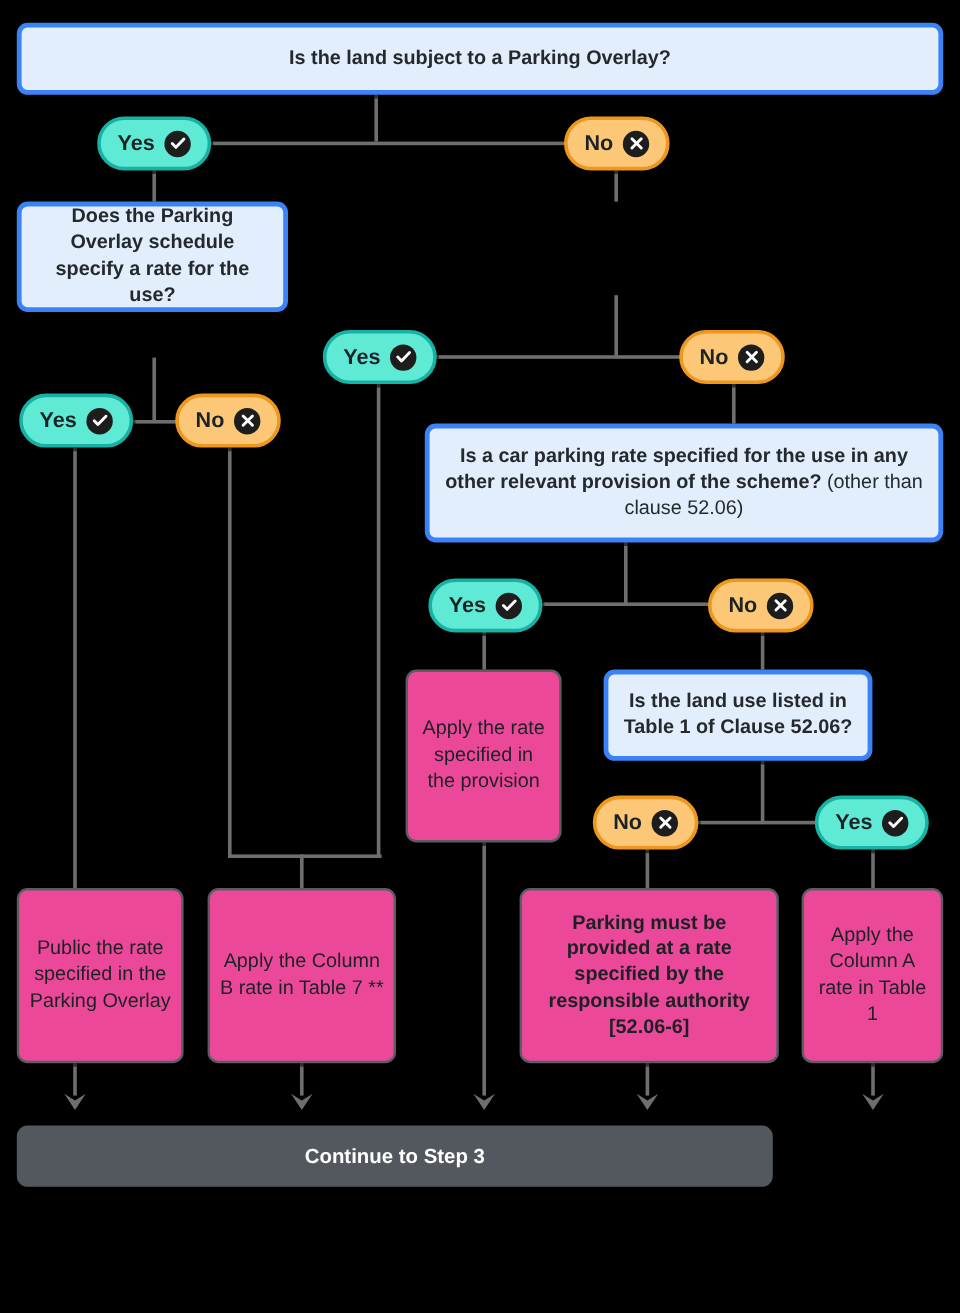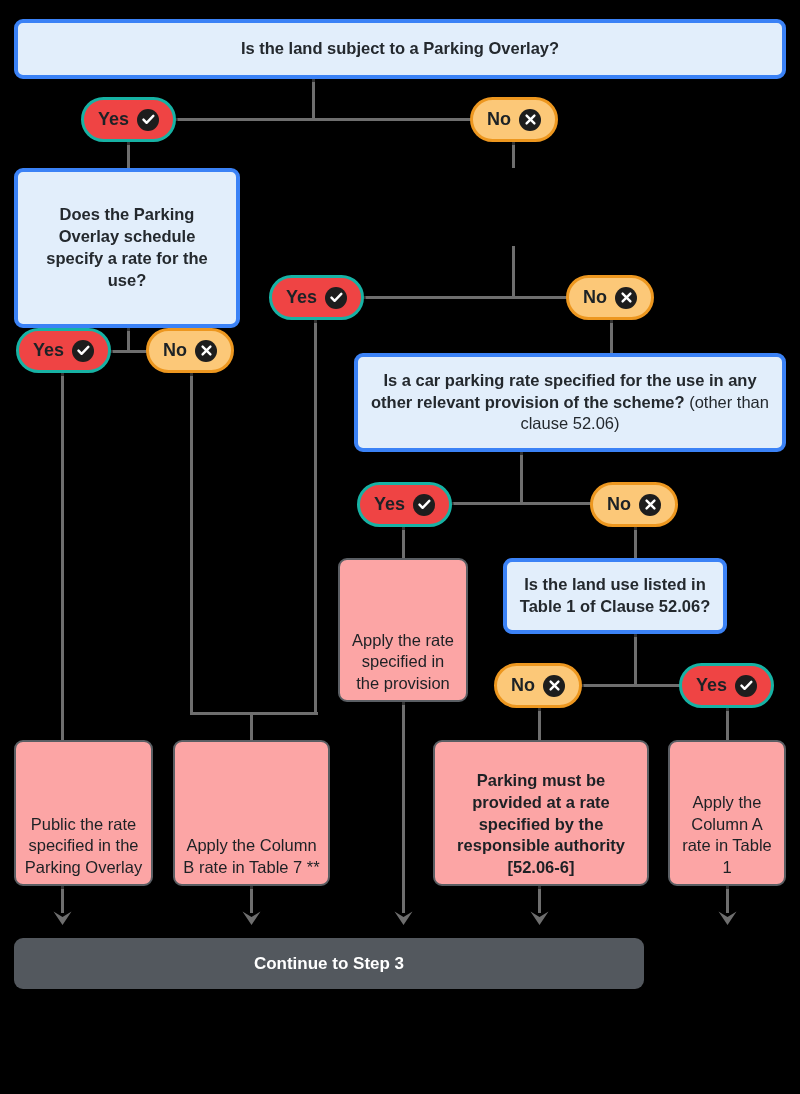--- a/index.html
+++ b/index.html
@@ -49,26 +49,26 @@
     line-height: 1.32;
     padding: 6px 10px;
     z-index: 3;
   }
   .qbox .soft { font-weight: normal; }
 
   
   .rbox {
     position: absolute;
     box-sizing: border-box;
-    background: #fca5a5;
+    background: #ec4899;
     border: 2px solid #5a5e63;
     border-radius: 9px;
     box-shadow: 2px 3px 0 rgba(0,0,0,0.55);
     display: flex;
-    align-items: flex-end;
+    align-items: center;
     justify-content: center;
     text-align: center;
     color: #1d2125;
     font-weight: normal;
     font-size: 16.5px;
     line-height: 1.32;
     padding: 5px 8px;
     z-index: 3;
   }
 
@@ -82,21 +82,21 @@
     align-items: center;
     justify-content: center;
     gap: 8px;
     padding: 0 14px;
     font-weight: bold;
     font-size: 18px;
     box-shadow: 2px 3px 0 rgba(0,0,0,0.55);
     z-index: 4;
   }
   .pill.yes {
-    background: #ef4444;
+    background: #5eead4;
     border: 3px solid #17b2a4;
     color: #1c2226;
   }
   .pill.no {
     background: #fcc878;
     border: 3px solid #ed971f;
     color: #1c2226;
   }
   .badge {
     width: 22px;
@@ -204,21 +204,21 @@
   <div class="arrow" style="left:717px; top:908px;">
     <svg width="21" height="18" viewBox="0 0 21 18">
         <path d="M10.5 17 L1.5 3.5 L10.5 9 L19.5 3.5 Z" fill="#6e6e6e"></path>
       </svg>
   </div>
 
   <div class="qbox" style="left:14px; top:19px; width:772px; height:60px;">
     <span>Is the land subject to a Parking Overlay?</span>
   </div>
 
-  <div class="qbox" style="left:14px; top:168px; width:226px; height:160px;">
+  <div class="qbox" style="left:14px; top:168px; width:226px; height:92px;">
     <span>Does the Parking Overlay schedule specify a rate for the use?</span>
   </div>
 
 
   <div class="qbox" style="left:354px; top:353px; width:432px; height:99px;">
     <span><span>Is a car parking rate specified for the use in any other relevant provision of the scheme?</span> <span class="soft">(other than clause 52.06)</span></span>
   </div>
 
   <div class="qbox" style="left:503px; top:558px; width:224px; height:76px;">
     <span>Is the land use listed in Table 1 of Clause 52.06?</span>

